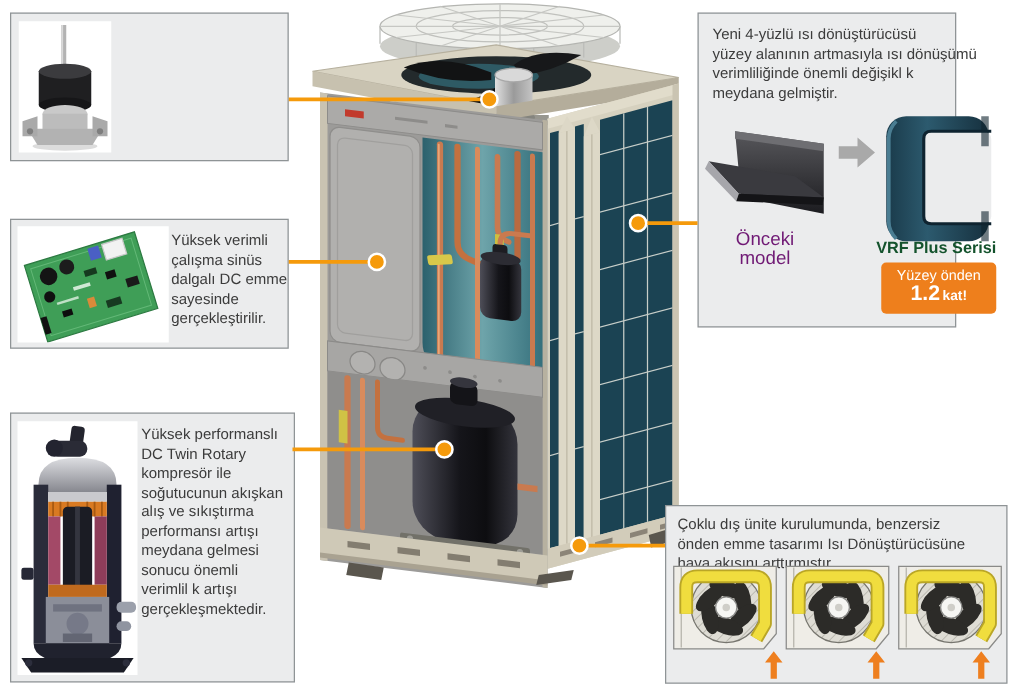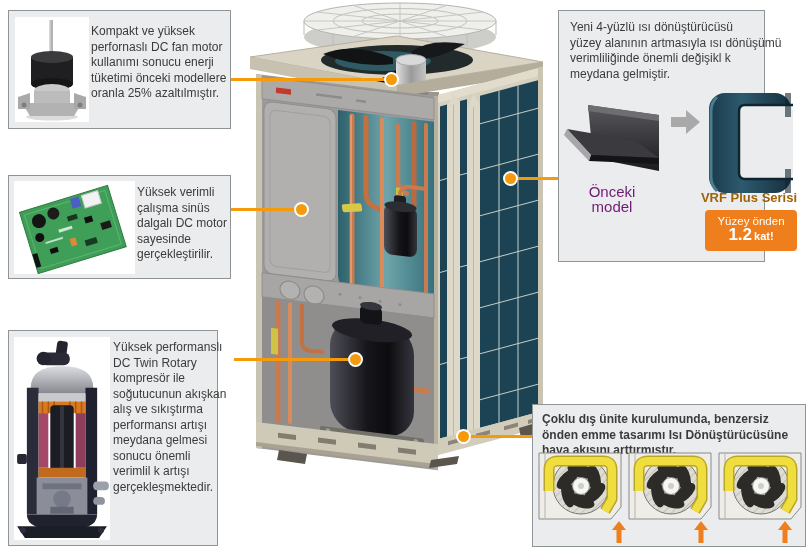--- a/index.html
+++ b/index.html
@@ -8,33 +8,33 @@
   .callout{position:absolute;background:#ebeced;border:1px solid #8f9496;box-sizing:border-box;}
   .callout p{position:absolute;margin:0;font-size:12px;line-height:15.5px;white-space:pre-line;color:#3b3b3b;}
   .photo{position:absolute;background:#ffffff;}
   .photo svg{display:block;width:100%;height:100%;}
   .box1{left:8px;top:10px;width:223px;height:119px;}
   .box1 .photo{left:6px;top:6px;width:74px;height:105px;}
   .box1 p{left:82px;top:13px;width:140px;}
   .box2{left:8px;top:175px;width:223px;height:104px;}
   .box2 .photo{left:5px;top:5px;width:121px;height:93px;}
   .box2 p{left:128px;top:9px;width:95px;}
-  .box3{left:8px;top:330px;width:210px;height:216px;}
+  .box3{left:8px;top:330px;width:228px;height:216px;}
   .box3 .photo{left:5px;top:6px;width:96px;height:203px;}
   .box3 p{left:104px;top:9px;width:119px;}
   .box4{left:558px;top:10px;width:207px;height:252px;}
   .box4 p{left:11px;top:9px;width:230px;}
   .box5{left:532px;top:404px;width:274px;height:143px;}
-  .box5 p{left:9px;top:7px;width:260px;font-weight:bold;}
+  .box5 p{left:9px;top:7px;width:260px;}
   .hx-svg{position:absolute;left:0;top:0;width:245px;height:250px;}
   .fans-svg{position:absolute;left:4px;top:46px;width:266px;height:94px;}
   .prev-label{position:absolute;left:8px;top:174px;width:90px;text-align:center;
               font-size:15px;line-height:14.5px;white-space:pre-line;color:#701a75;}
   .vrf-label{position:absolute;left:136px;top:179px;width:108px;text-align:center;
-             font-size:13px;font-weight:bold;color:#a16207;}
+             font-size:13px;font-weight:bold;color:#14532d;}
   .badge{position:absolute;left:146px;top:199px;width:92px;height:41px;background:#ee7f1c;
          border-radius:4px;color:#fff;text-align:center;}
   .badge-l1{font-size:11.5px;margin-top:5px;}
   .badge-l2{line-height:16px;}
   .badge-val{font-size:17px;font-weight:bold;}
   .badge-suf{font-size:11px;font-weight:bold;margin-left:2px;margin-top:20px;}
   .cline{position:absolute;height:3px;background:#f59a0b;}
   .cdot{position:absolute;width:11px;height:11px;border:2px solid #fff;border-radius:50%;background:#f59a0b;}
   .unit-svg{position:absolute;left:233px;top:0;width:312px;height:472px;}
 </style>
@@ -222,25 +222,20 @@
         <ellipse cx="36" cy="67" rx="21" ry="6" fill="#161618"></ellipse>
         <ellipse cx="36" cy="74" rx="18" ry="7" fill="#c9c9c9"></ellipse>
         <rect x="18" y="74" width="36" height="14" fill="#bcbcbc"></rect>
         <polygon points="6,86 66,86 58,99 14,99" fill="#b2b2b2"></polygon>
         <polygon points="2,80 14,76 14,92 2,92" fill="#a9a9a9"></polygon>
         <polygon points="70,80 58,76 58,92 70,92" fill="#a9a9a9"></polygon>
         <circle cx="8" cy="88" r="2.5" fill="#7e7e7e"></circle>
           <circle cx="64" cy="88" r="2.5" fill="#7e7e7e"></circle>
       </svg>
     </div>
-    <p>Kompakt ve yüksek
-perfornaslı DC fan motor
-kullanımı sonucu enerji
-tüketimi önceki modellere
-oranla 25% azaltılmıştır.</p>
   </div>
 
   <div class="callout box2">
     <div class="photo">
       <svg viewBox="0 0 120 93">
         <g transform="rotate(-17 60 47)">
           <rect x="12" y="16" width="92" height="64" fill="#3f9e57" stroke="#2d7a42"></rect>
           <rect x="16" y="20" width="84" height="56" fill="none" stroke="#63b877" stroke-width="0.8"></rect>
           <circle cx="28" cy="30" r="7" fill="#141414"></circle>
             <circle cx="44" cy="27" r="6" fill="#1c1c1c"></circle>
@@ -254,21 +249,21 @@
           <rect x="52" y="56" width="6" height="8" fill="#d98a3a"></rect>
           <rect x="66" y="62" width="12" height="6" fill="#173a21"></rect>
           <rect x="44" y="44" width="14" height="3" fill="#cfe8d4"></rect>
           <rect x="28" y="52" width="18" height="2" fill="#bfe0c6"></rect>
           <rect x="12" y="60" width="5" height="14" fill="#111111"></rect>
         </g>
       </svg>
     </div>
     <p>Yüksek verimli
 çalışma sinüs
-dalgalı DC motor
+dalgalı DC emme
 sayesinde
 gerçekleştirilir.</p>
   </div>
 
   <div class="callout box3">
     <div class="photo">
       <svg viewBox="0 0 96 208">
         <defs>
           <linearGradient id="domeG" x1="0" y1="0" x2="0" y2="1">
             <stop offset="0" stop-color="#dcdde1"></stop>

